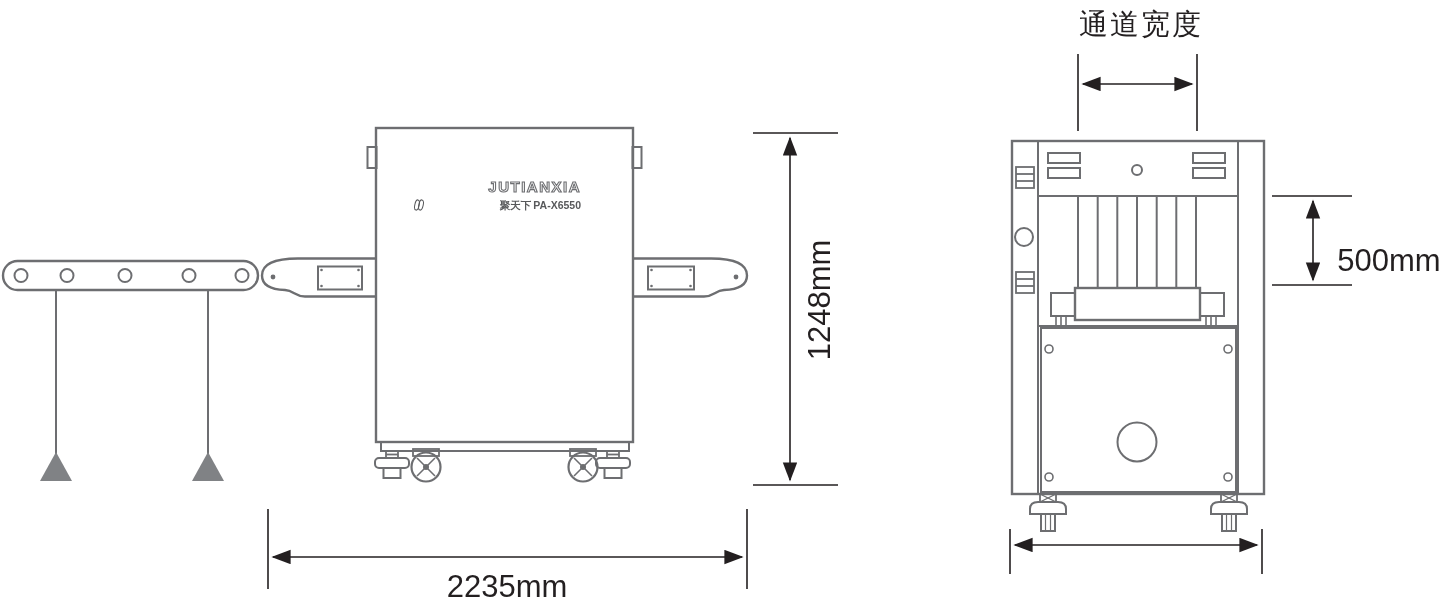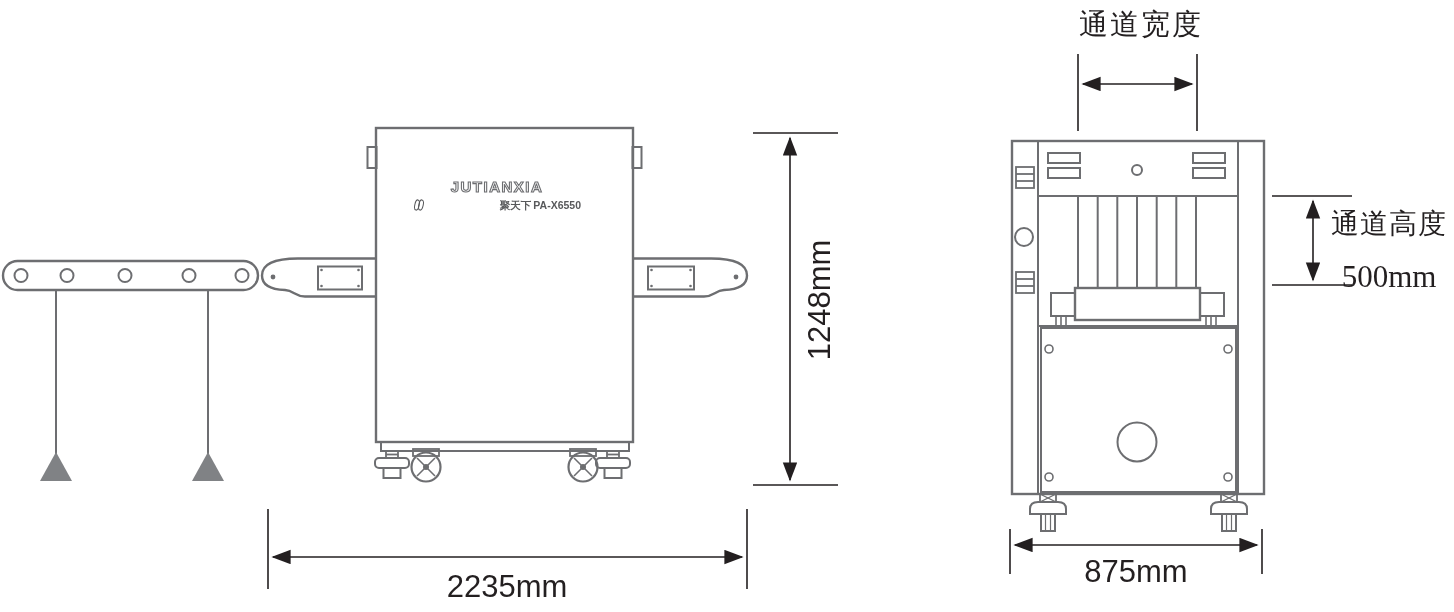--- a/index.html
+++ b/index.html
@@ -8,21 +8,21 @@
     font-family:"Liberation Sans","DejaVu Sans",sans-serif;overflow:hidden;
   }
   #canvas svg{position:absolute;left:0;top:0;}
   .dim-label{
     position:absolute;color:#231f20;font-size:31px;text-align:center;
     line-height:1.05;white-space:nowrap;
   }
   .cn{letter-spacing:2px;font-size:29px;}
   .rot90{transform:rotate(-90deg);transform-origin:50% 50%;}
   .brand{
-    position:absolute;left:413px;top:178px;width:168px;text-align:center;
+    position:absolute;left:413px;top:178px;width:168px;text-align:right;
     font-size:15px;font-weight:bold;letter-spacing:1.5px;color:#ffffff;
     -webkit-text-stroke:1.1px #6d6e71;text-stroke:1.1px #6d6e71;
   }
   .model-line{
     position:absolute;left:413px;top:199px;width:168px;text-align:right;
     font-size:10.5px;font-weight:bold;color:#58595b;white-space:nowrap;
   }
   .model-line .mark{display:inline-block;vertical-align:-2px;margin:0 1px;}
 </style>
 </head>
@@ -220,28 +220,26 @@
     <g>
       <line x1="1010" y1="529" x2="1010" y2="574"></line>
       <line x1="1262" y1="529" x2="1262" y2="574"></line>
       <line x1="1015" y1="545" x2="1257" y2="545" marker-start="url(#ah)" marker-end="url(#ah)"></line>
     </g>
   </g>
 </svg>
 
 <div class="dim-label cn" style="left:1066px;top:1px;width:150px;margin-top:8px;">通道宽度</div>
 
-<div class="dim-label cn" style="left:1324px;top:209px;width:130px;font-size:28px;letter-spacing:1px;">通道高度</div>
-<div class="dim-label" style="left:1324px;top:261px;width:130px;font-family:Liberation Serif, serif;">500mm</div>
+<div class="dim-label" style="left:1324px;top:245px;width:130px;">500mm</div>
 
 <div class="dim-label" style="left:397px;top:571px;width:220px;">2235mm</div>
 
 <div class="dim-label rot90" style="left:742px;top:282px;width:160px;height:36px;">1248mm</div>
 
-<div class="dim-label" style="left:1036px;top:556px;width:200px;">875mm</div>
 
 <div class="brand">JUTIANXIA</div>
 <div class="model-line">
   <span>聚天下</span><span class="mark"><svg width="11" height="12" viewBox="0 0 11 12">
           <ellipse cx="4" cy="6" rx="2.2" ry="5.2" fill="none" stroke="#58595b" stroke-width="1" transform="rotate(12 4 6)"></ellipse>
           <ellipse cx="8" cy="6" rx="2.2" ry="5.2" fill="none" stroke="#58595b" stroke-width="1" transform="rotate(12 8 6)"></ellipse>
         </svg></span><span>PA-X6550</span>
 </div>
 
 </div>

